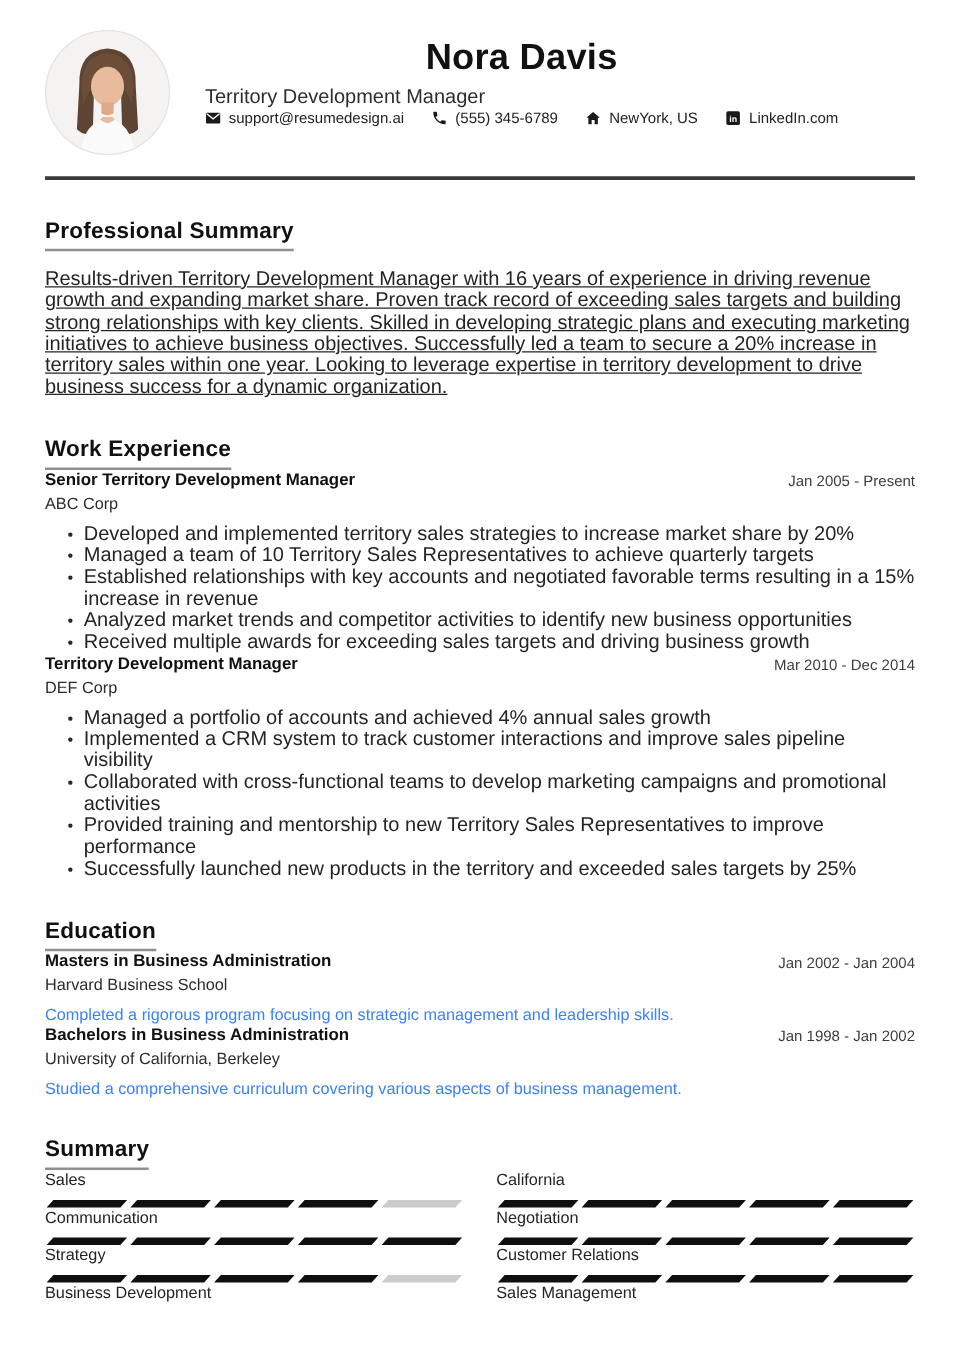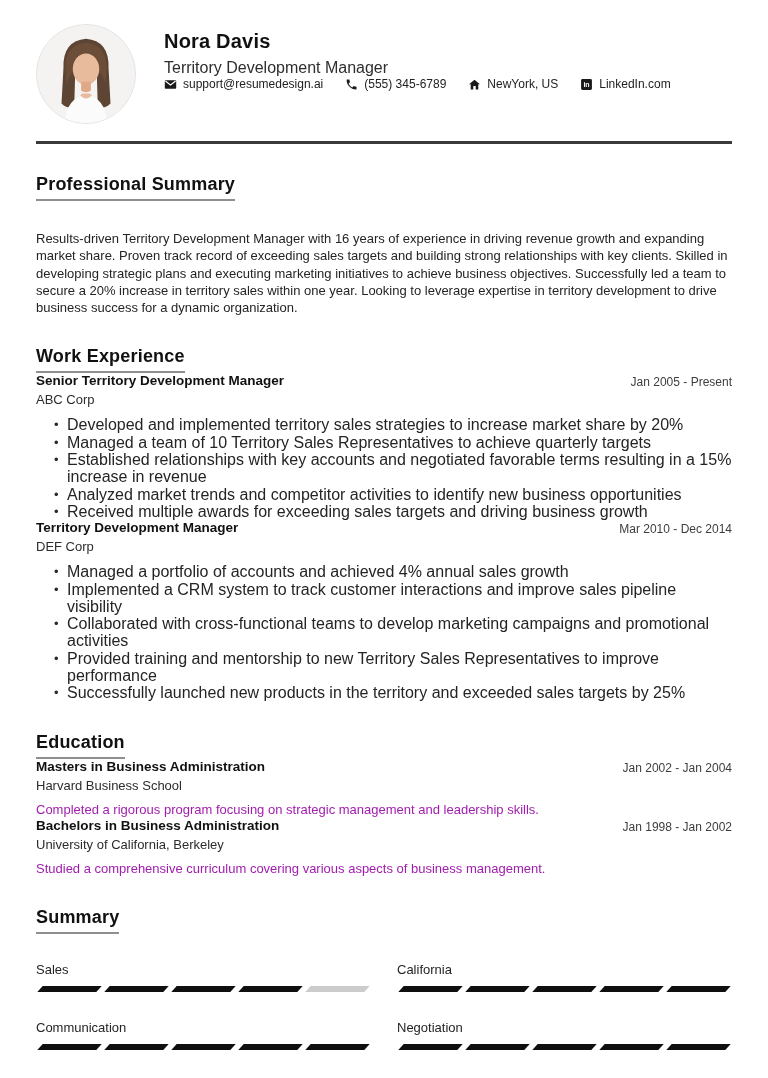--- a/index.html
+++ b/index.html
@@ -24,64 +24,64 @@
 
   
   .header{display:flex;align-items:flex-start;gap:28px;}
   .photo{
     width:100px;height:100px;border-radius:50%;
     border:1px solid #e3e3e3;overflow:hidden;flex:0 0 auto;
     background:#f4f3f1;
   }
   .photo svg{display:block;width:100%;height:100%;}
   .id-block{padding-top:6px;}
-  .name{font-size:20px;font-weight:bold;color:var(--ink-strong);letter-spacing:.2px;}
+  .name{font-size:29px;font-weight:bold;color:var(--ink-strong);letter-spacing:.2px;text-align:center;}
   .job-title{font-size:16px;color:#2e2e2e;margin-top:6px;}
   .contact-row{display:flex;align-items:center;gap:22px;flex-wrap:nowrap;}
   .contact-item{display:inline-flex;align-items:center;gap:6px;font-size:12px;color:#222;white-space:nowrap;}
   .contact-icon{width:13px;height:13px;display:inline-flex;color:#1a1a1a;}
   .contact-icon svg{width:13px;height:13px;display:block;}
 
   .divider{height:3px;background:var(--rule);margin-top:17px;}
 
   
   .section{margin-top:30px;}
   .section-heading{
     display:inline-block;
     font-size:18px;font-weight:bold;color:var(--ink-strong);
     padding-bottom:4px;border-bottom:2px solid var(--underline);
     letter-spacing:.2px;
   }
-  .summary-text{margin-top:29px;font-size:13px;line-height:17.3px;color:#242424;}
+  .summary-text{margin-top:14px;font-size:16px;line-height:17.3px;color:#242424;text-decoration:underline;}
 
   .entry{}
   .entry-head{display:flex;justify-content:space-between;align-items:flex-start;}
   .entry-title{font-size:13.5px;font-weight:bold;color:var(--ink-strong);}
   .entry-sub{font-size:13px;color:#2c2c2c;margin-top:4px;}
   .entry-date{font-size:12px;color:var(--ink-soft);padding-top:2px;white-space:nowrap;}
-  .entry-desc{font-size:13px;color:#a21caf;margin-top:8px;line-height:17px;}
+  .entry-desc{font-size:13px;color:#3b82f6;margin-top:8px;line-height:17px;}
 
   ul.bullets{list-style:none;margin-top:9px;}
   ul.bullets li{
     position:relative;
     font-size:16px;line-height:17.3px;color:#242424;
     padding-left:31px;
   }
   ul.bullets li::before{
     content:"\2022";
     position:absolute;left:18px;top:0;
     color:#2a2a2a;font-size:13px;
   }
 
   
   .skills-grid{
     display:grid;grid-template-columns:1fr 1fr;
     column-gap:26px;margin-top:0;
   }
-  .skill{margin-top:28px;}
+  .skill{margin-top:0;}
   .skill-label{font-size:13px;color:#242424;}
   .skill-bar{display:flex;gap:8px;margin-top:9px;padding:0 4px;}
   .skill-bar .seg{
     flex:1;height:6px;background:var(--bar-empty);
     transform:skewX(-42deg);
   }
   .skill-bar .seg.filled{background:var(--bar-filled);}
 </style>
 </head>
 <body>

